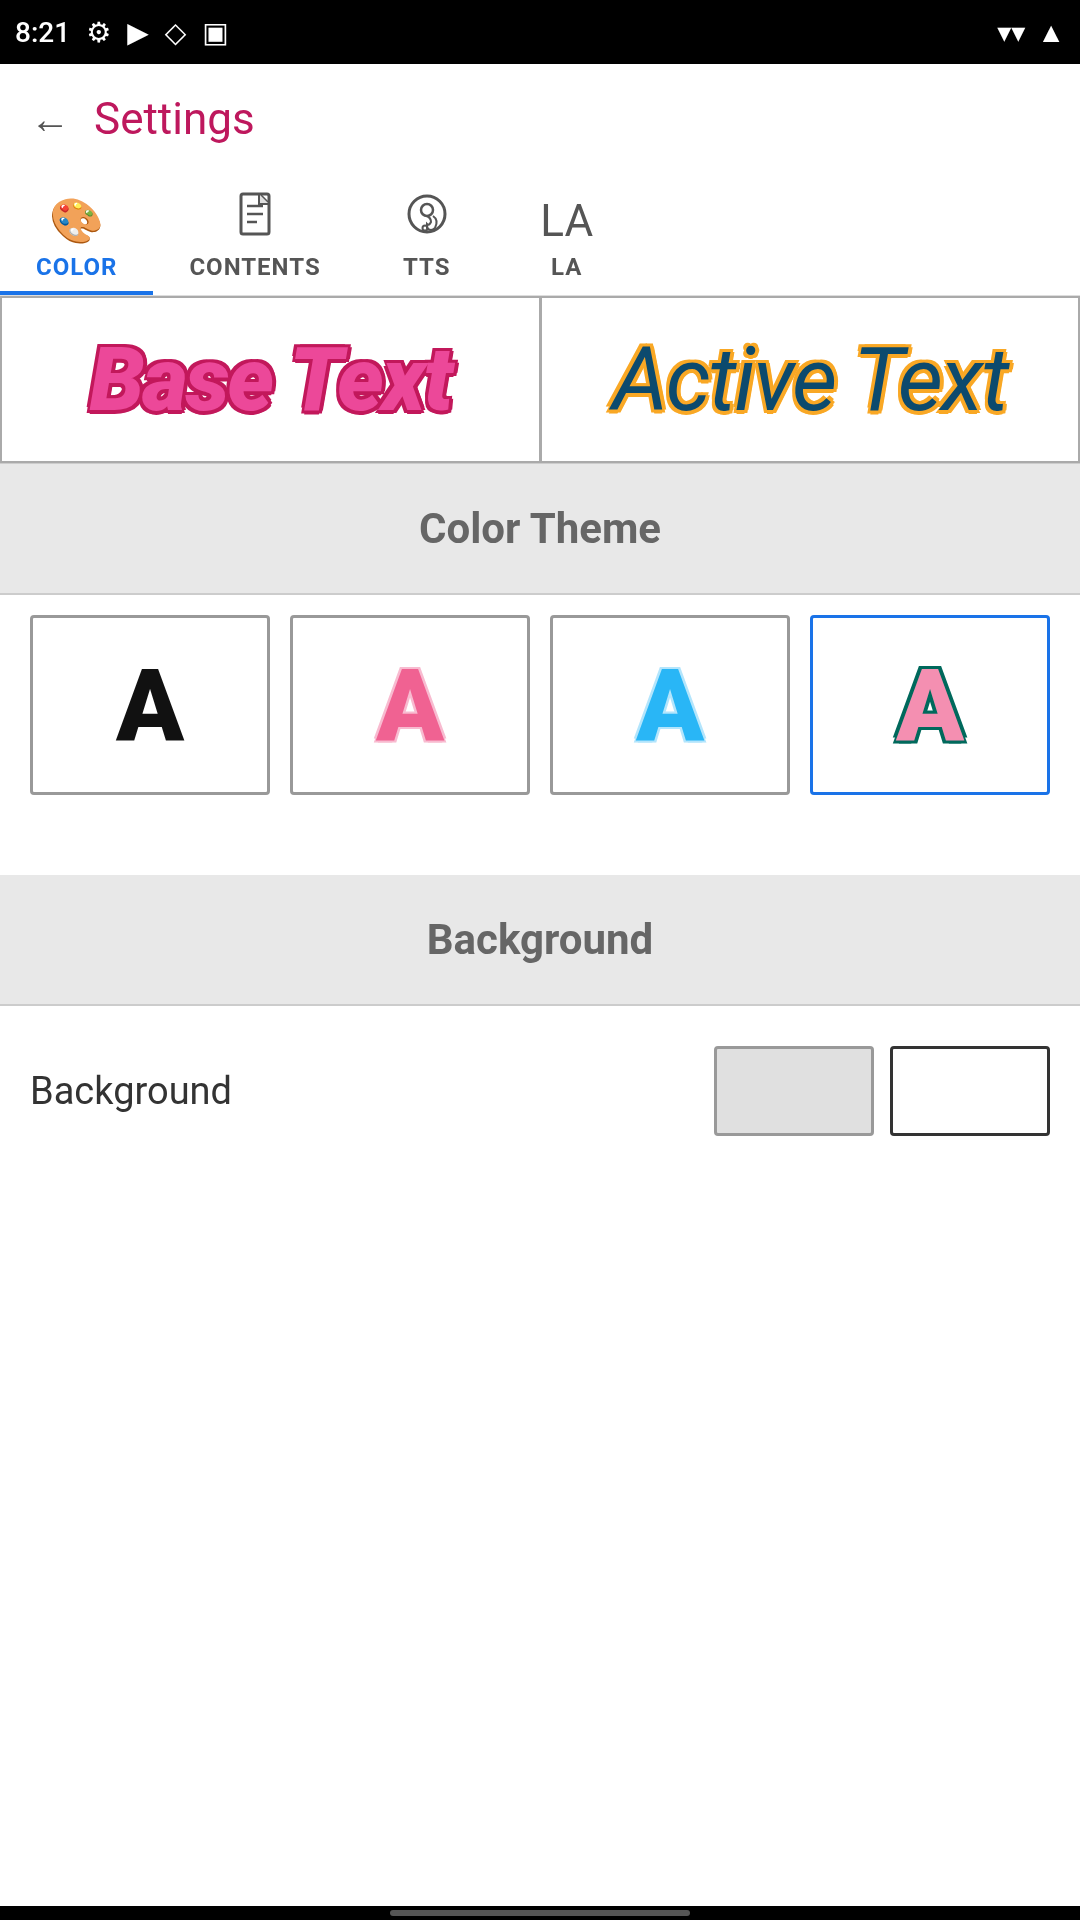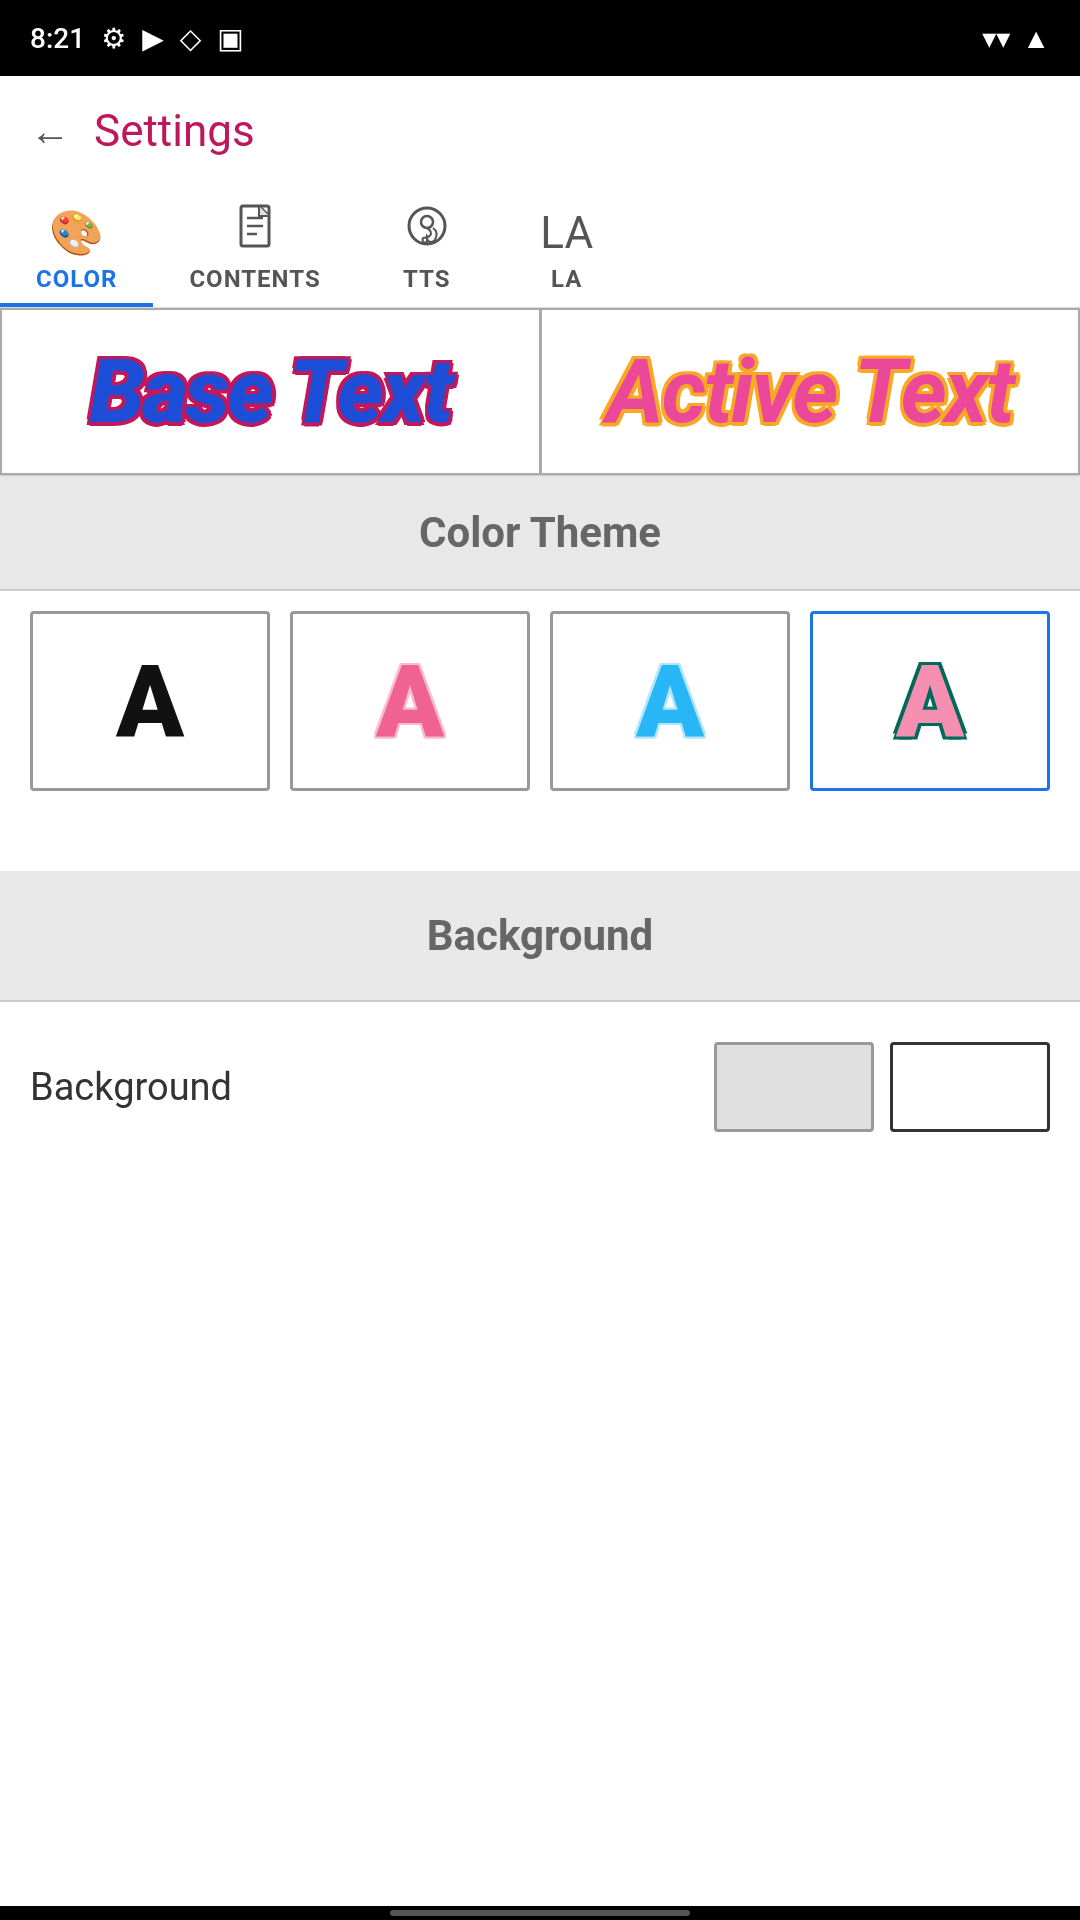--- a/index.html
+++ b/index.html
@@ -9,25 +9,25 @@
       min-height: 1920px;
       background: #fff;
       font-family: 'Roboto', Arial, sans-serif;
       overflow-x: hidden;
     }
 
     
     .status-bar {
       background: #000;
       color: #fff;
-      height: 76px;
+      height: 64px;
       display: flex;
       align-items: center;
       justify-content: space-between;
-      padding: 0 30px;
+      padding: 0 15px;
       font-size: 28px;
       font-weight: 500;
     }
     .status-left { display: flex; align-items: center; gap: 16px; }
     .status-right { display: flex; align-items: center; gap: 12px; }
 
     
     .top-bar {
       background: #fff;
       height: 110px;
@@ -110,50 +110,50 @@
     .preview-box:first-child {
       border-right: 1px solid #aaa;
     }
     .base-text-wrapper {
       position: relative;
       display: inline-block;
       font-size: 88px;
       font-weight: 900;
       font-style: italic;
       letter-spacing: -2px;
-      color: #1d4ed8;
+      color: #ec4899;
       text-shadow:
         3px 3px 0px #c2185b,
         -3px 3px 0px #c2185b,
         3px -3px 0px #c2185b,
         -3px -3px 0px #c2185b,
         0 4px 0px #c2185b,
         4px 0 0px #c2185b;
     }
     .active-text-wrapper {
       position: relative;
       display: inline-block;
       font-size: 88px;
-      font-weight: 700;
+      font-weight: 400;
       font-style: italic;
       letter-spacing: -2px;
-      color: #ec4899;
+      color: #0c4a6e;
       text-shadow:
         3px 3px 0px #f9a825,
         -3px 3px 0px #f9a825,
         3px -3px 0px #f9a825,
         -3px -3px 0px #f9a825,
         0 4px 0px #f9a825,
         4px 0 0px #f9a825;
     }
 
     
     .section-header {
       background: #e8e8e8;
-      padding: 32px 30px;
+      padding: 40px 30px;
       text-align: center;
     }
     .section-header-title {
       font-size: 42px;
       font-weight: 700;
       color: #666;
     }
     .section-divider {
       height: 2px;
       background: #ccc;

